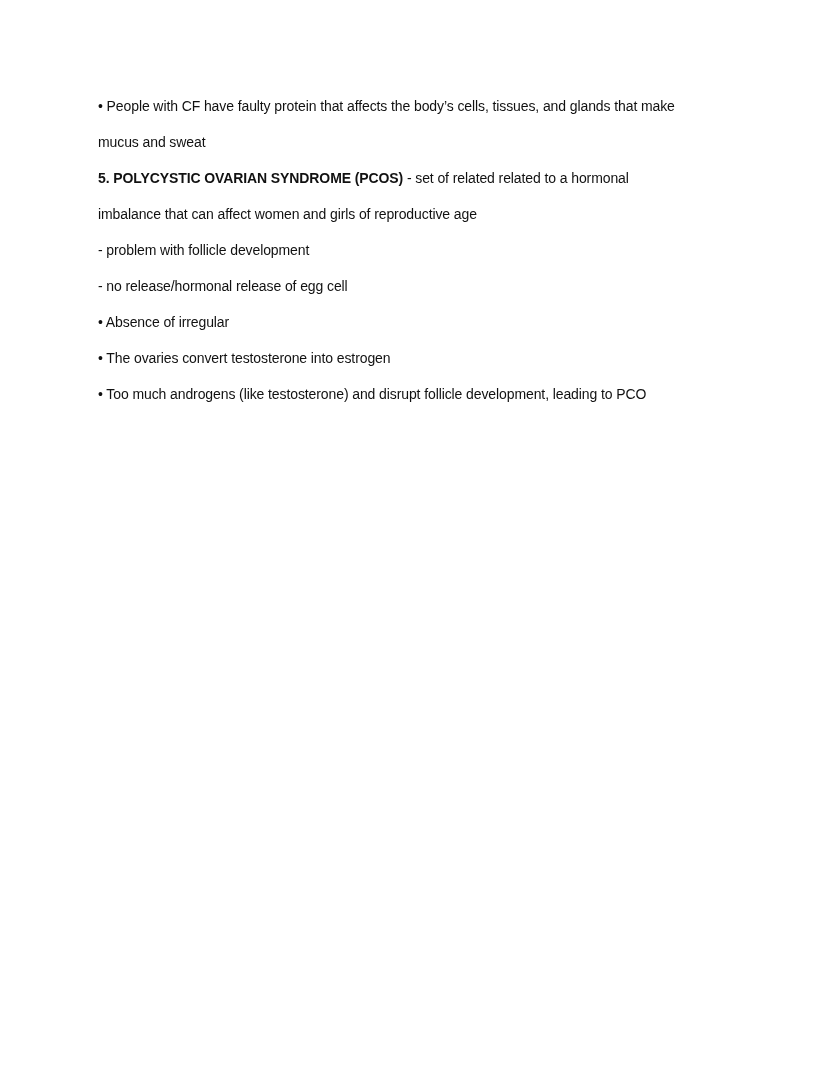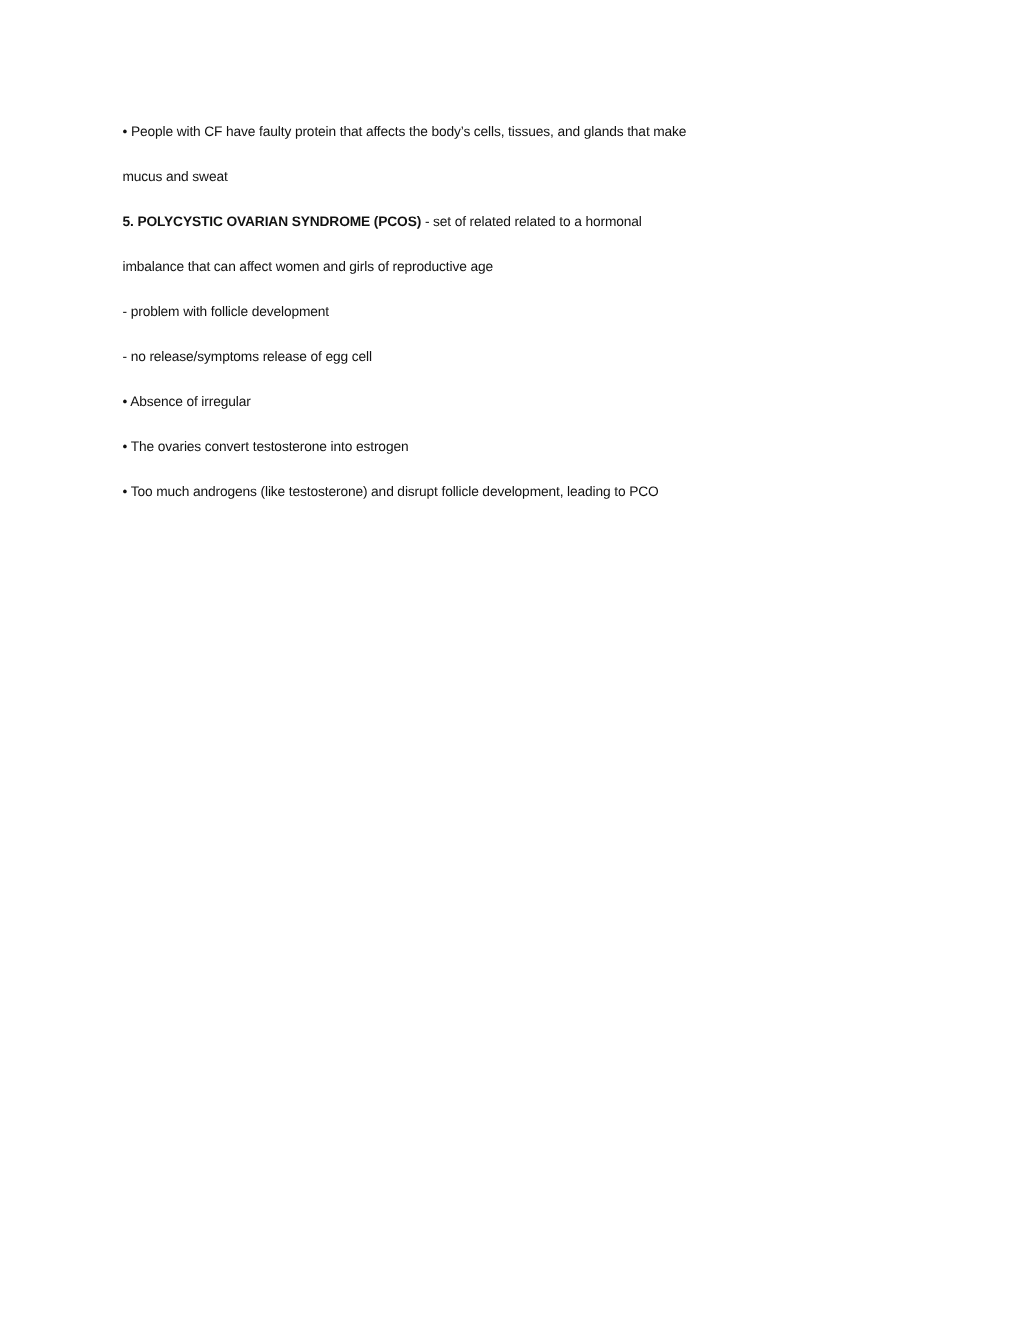--- a/index.html
+++ b/index.html
@@ -15,36 +15,36 @@
       font-family: "Liberation Sans", sans-serif;
       color: #111111;
     }
     .page {
       position: absolute;
       left: 98px;
       top: 88px;
       width: 660px;
     }
     .line {
-      font-size: 11px;
+      font-size: 14px;
       line-height: 36px;
       height: 36px;
       white-space: nowrap;
       letter-spacing: -0.1px;
     }
     .bold { font-weight: bold; text-align: center; }
   </style>
 </head>
 <body>
 
 <div class="page">
   <div class="line">• People with CF have faulty protein that affects the body’s cells, tissues, and glands that make</div>
   <div class="line">mucus and sweat</div>
   <div class="line">
     <span class="bold">5. POLYCYSTIC OVARIAN SYNDROME (PCOS)</span><span> - set of related related to a hormonal</span>
   </div>
   <div class="line">imbalance that can affect women and girls of reproductive age</div>
   <div class="line">- problem with follicle development</div>
-  <div class="line">- no release/symptoms release of egg cell</div>
+  <div class="line">- no release/hormonal release of egg cell</div>
   <div class="line">• Absence of irregular</div>
   <div class="line">• The ovaries convert testosterone into estrogen</div>
   <div class="line">• Too much androgens (like testosterone) and disrupt follicle development, leading to PCO</div>
 </div>
 
 </body></html>

